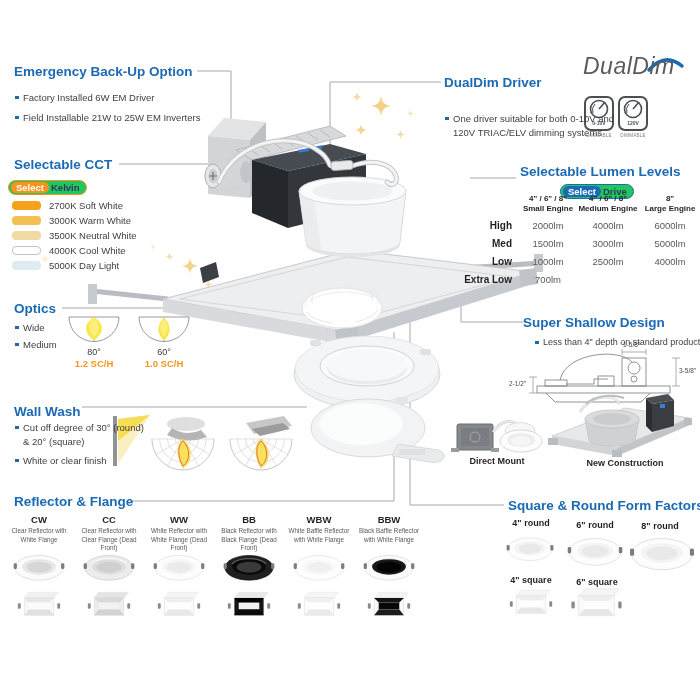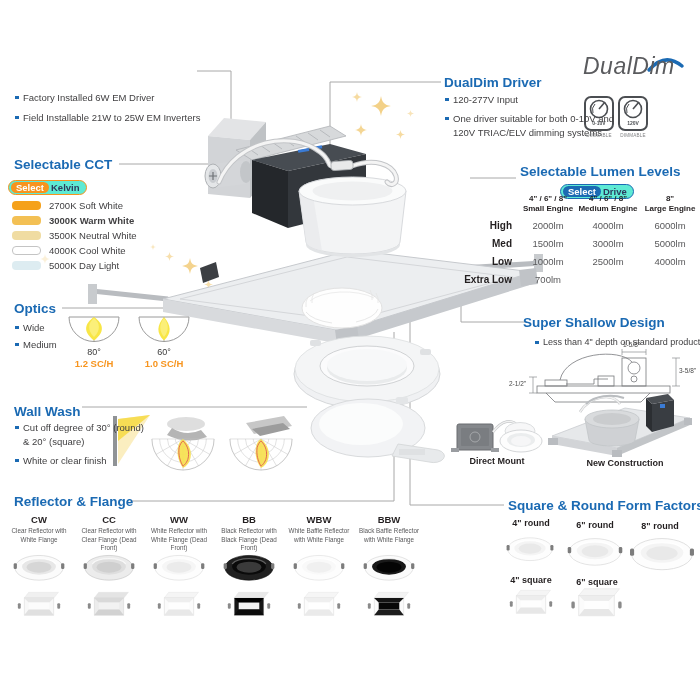--- a/index.html
+++ b/index.html
@@ -5,21 +5,21 @@
   html,body{margin:0;padding:0;background:#fff;}
   .page{position:relative;width:700px;height:700px;background:#ffffff;overflow:hidden;
         font-family:"Liberation Sans",sans-serif;color:#414042;}
   svg.layer{position:absolute;left:0;top:0;}
   .h{position:absolute;color:#1b6ab3;font-weight:bold;font-size:13.5px;white-space:nowrap;}
   .bullet{position:absolute;font-size:9.5px;color:#414042;line-height:1.45;padding-left:9px;}
   .bullet::before{content:"";position:absolute;left:1px;top:4.5px;width:3.5px;height:3.5px;background:#1b6ab3;}
   .nowrap{white-space:nowrap;}
   
   .badge{position:absolute;display:inline-flex;align-items:center;border:1.5px solid;border-radius:10px;
-         padding:1px 6px 1px 2px;font-size:9.5px;font-weight:bold;background:#5eead4;white-space:nowrap;}
+         padding:1px 6px 1px 2px;font-size:9.5px;font-weight:bold;background:#22c55e;white-space:nowrap;}
   .badge .pill{border-radius:8px;color:#fff;padding:0 5px;margin-right:2px;}
   .badge.kelvin{border-color:#f7941e;color:#2c3a5e;}
   .badge.kelvin .pill{background:#f7941e;}
   .badge.drive{border-color:#1b6ab3;color:#2c3a5e;}
   .badge.drive .pill{background:#1b6ab3;}
   
   .cct-row{position:absolute;left:12px;display:flex;align-items:center;}
   .cct-row .sw{width:27px;height:7px;border-radius:4px;margin-right:8px;border:1px solid transparent;}
   .cct-row.bordered .sw{border-color:#c4c4c4;}
   .cct-row .lbl{font-size:9.5px;color:#414042;white-space:nowrap;}
@@ -296,42 +296,42 @@
         </svg>
       <svg class="sFF" x="508" y="588" width="46" height="32" viewBox="0 0 80 56">
           <use href="#trimS"></use>
         </svg>
       <svg class="sFF" x="569" y="586" width="55" height="38" viewBox="0 0 80 56">
           <use href="#trimS"></use>
         </svg>
     </g>
   </svg>
 
+  <div class="h" style="left:14px;top:64px;">Emergency Back-Up Option</div>
   <div class="bullet" style="left:14px;top:91px;width:220px;">Factory Installed 6W EM Driver</div>
   <div class="bullet" style="left:14px;top:111px;width:230px;">Field Installable 21W to 25W EM Inverters</div>
 
   <div class="h" style="left:444px;top:75px;">DualDim Driver</div>
-  <div class="bullet" style="left:444px;top:93px;width:190px;">120-277V Input</div>
   <div class="bullet" style="left:444px;top:112px;width:182px;">One driver suitable for both 0-10V and 120V TRIAC/ELV dimming systems</div>
   <div class="ddlogo" style="left:583px;top:53px;">DualDim</div>
   <div class="dialtxt" style="left:585px;top:120px;width:28px;">0-10V</div>
   <div class="dialtxt" style="left:619px;top:120px;width:28px;">120V</div>
   <div class="dimmable" style="left:582px;top:133px;width:34px;">DIMMABLE</div>
   <div class="dimmable" style="left:616px;top:133px;width:34px;">DIMMABLE</div>
 
   <div class="h" style="left:14px;top:157px;">Selectable CCT</div>
   <div class="badge kelvin" style="left:8px;top:180px;">
     <span class="pill">Select</span>
     <span>Kelvin</span>
   </div>
   <div class="cct-row" style="top:200px;">
     <span class="sw" style="background-color: rgb(245, 161, 27);"></span>
     <span class="lbl">2700K Soft White</span>
   </div>
-  <div class="cct-row" style="top:215px;font-weight:bold;">
+  <div class="cct-row" style="top:215px;">
     <span class="sw" style="background-color: rgb(243, 192, 84);"></span>
     <span class="lbl">3000K Warm White</span>
   </div>
   <div class="cct-row" style="top:230px;">
     <span class="sw" style="background-color: rgb(240, 220, 162);"></span>
     <span class="lbl">3500K Neutral White</span>
   </div>
   <div class="cct-row bordered" style="top:245px;">
     <span class="sw" style="background-color: rgb(255, 255, 255);"></span>
     <span class="lbl">4000K Cool White</span>

